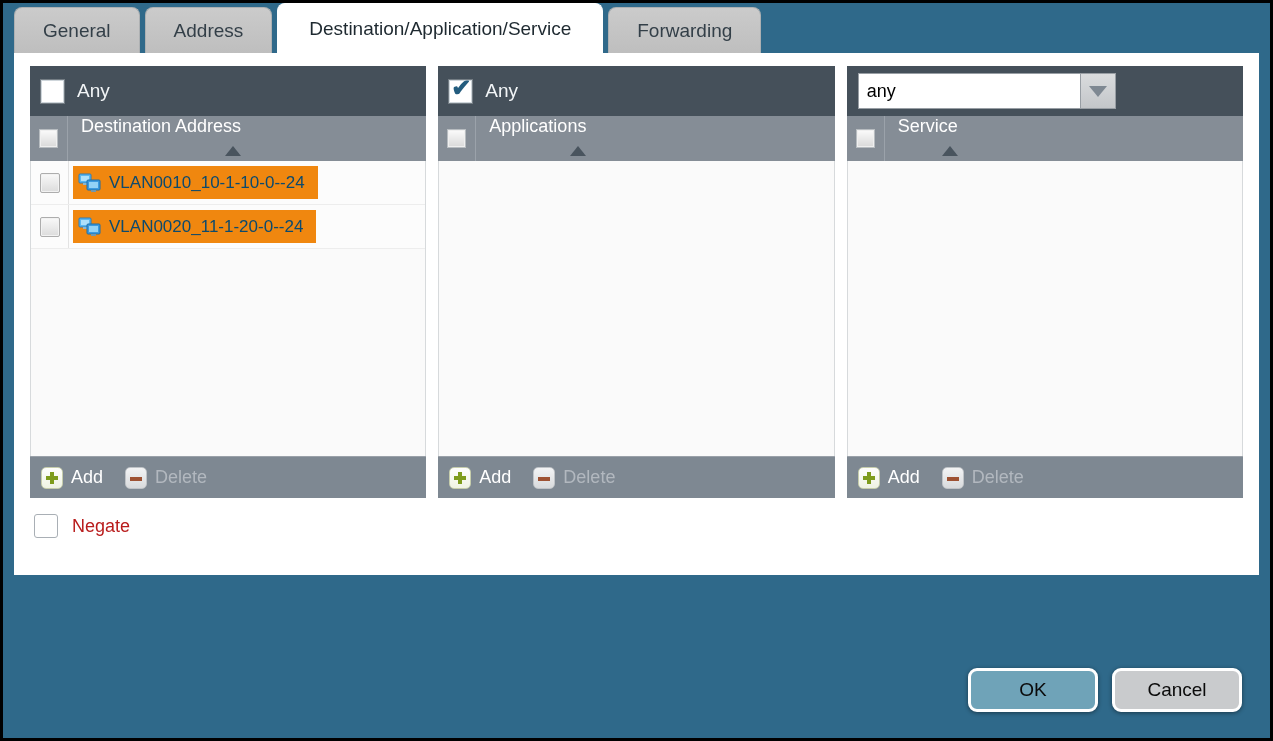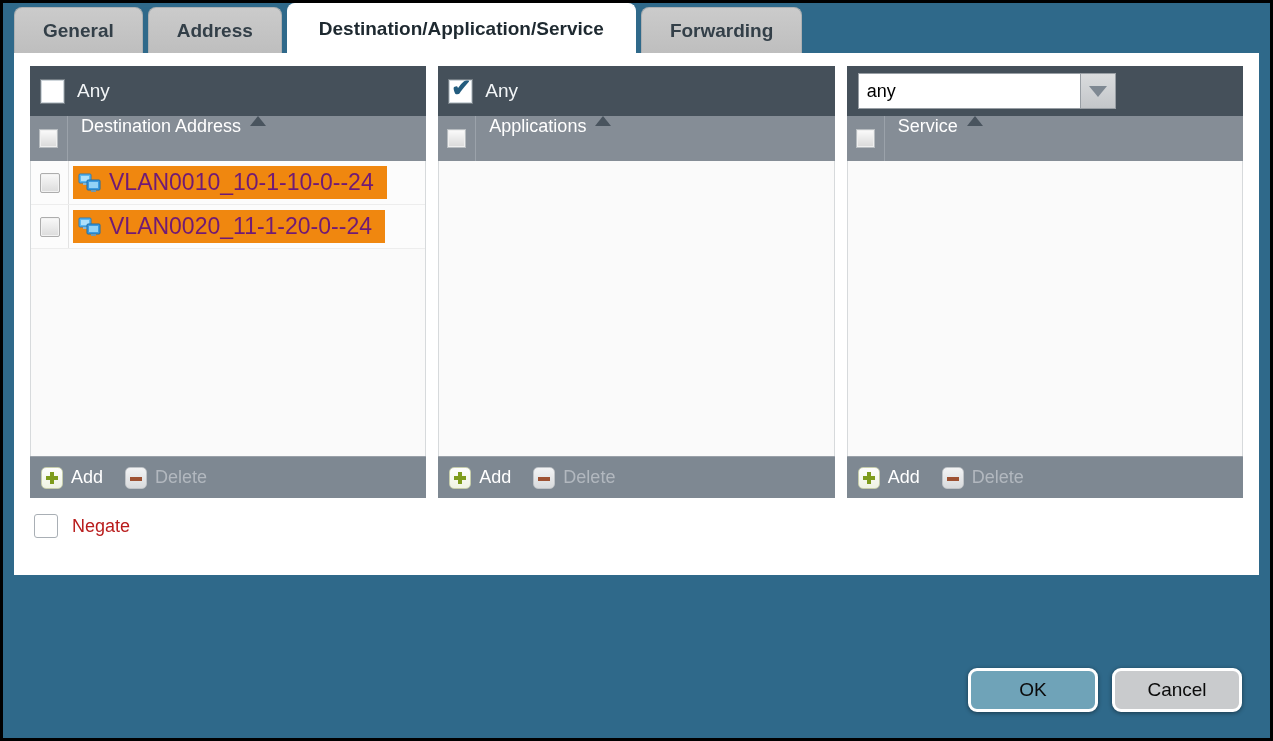--- a/index.html
+++ b/index.html
@@ -7,47 +7,47 @@
   body { background:#000; font-family:"Liberation Sans", sans-serif; position:relative; overflow:hidden; }
 
   .dialog { position:absolute; left:3px; top:3px; width:1267px; height:735px; background:#2F698A; }
 
   
   .titlebar { height:64px; display:flex; align-items:center; padding-left:19px; position:relative; }
   .titlebar h1 { font-size:21px; font-weight:400; color:#E3EDF3; letter-spacing:.2px; }
   .help-icon { position:absolute; right:17px; top:15px; width:28px; height:28px; cursor:pointer; }
 
   
-  .tabs { display:flex; align-items:flex-end; padding-left:11px; height:50px; gap:5px;font-weight:bold; }
+  .tabs { display:flex; align-items:flex-end; padding-left:11px; height:50px; gap:5px; }
   .tab { height:46px; display:flex; align-items:center; padding:0 28px; background:linear-gradient(#CBCBCB,#BEBEBE);
          border:1px solid #ADB0B2; border-bottom:none; border-radius:8px 8px 0 0;
          font-size:19px; color:#333F48; cursor:pointer; white-space:nowrap; }
   .tab.active { height:50px; background:#FFFFFF; border-color:#FFFFFF; color:#1E2930; padding:0 31px; }
 
   
   .panel { margin:0 11px; width:1245px; height:522px; background:#FFFFFF; padding:13px 16px 0 16px; }
 
   .columns { display:flex; gap:12px; height:432px; }
   .column { flex:1; display:flex; flex-direction:column; min-width:0; }
 
   .col-header { height:50px; background:#45505A; display:flex; align-items:center; padding:0 11px; gap:13px; flex:none; }
   .col-header .any-label { color:#F2F5F7; font-size:19px; }
 
   .col-subheader { height:45px; background:#858D96; display:flex; align-items:stretch; flex:none; }
   .subheader-checkcell { width:38px; display:flex; align-items:center; justify-content:center; border-right:1px solid #9BA2AA; flex:none; }
-  .subheader-labelwrap { display:flex; align-items:flex-start; gap:9px; padding-left:13px; }
+  .subheader-labelwrap { display:flex; align-items:flex-end; gap:9px; padding-left:13px;flex-direction:column; }
   .subheader-label { color:#FFFFFF; font-size:18px; }
 
   .sort-asc-icon { width:0; height:0; border-left:8px solid transparent; border-right:8px solid transparent; border-bottom:10px solid #49545E; display:inline-block; }
 
   .col-list { flex:1; background:#FAFAFA; border-left:1px solid #D7DADC; border-right:1px solid #D7DADC; overflow:hidden; }
   .list-row { height:44px; display:flex; align-items:center; border-bottom:1px solid #EDEDED; background:#FCFCFC; }
   .row-checkcell { width:38px; align-self:stretch; display:flex; align-items:center; justify-content:center; border-right:1px solid #E3E3E3; flex:none; }
   .row-item { margin-left:4px; background:#F0870F; height:33px; display:inline-flex; align-items:center; padding:0 13px 0 5px; gap:7px; cursor:pointer; }
-  .row-item .row-label { color:#701a75; font-size:23px; white-space:nowrap; }
+  .row-item .row-label { color:#0c4a6e; font-size:17px; white-space:nowrap; }
 
   .col-footer { height:42px; background:#7E8892; display:flex; align-items:center; padding:0 11px; gap:22px; flex:none; border-top:1px solid #9AA1A9; }
   .footer-btn { display:flex; align-items:center; gap:8px; background:none; border:none; cursor:pointer; font-family:inherit;text-align:right; }
   .footer-btn .btn-text { font-size:18px; color:#FFFFFF; }
   .footer-btn.disabled .btn-text { color:#B2B8BF; }
 
   .icon-plus { width:22px; height:22px; border-radius:5px; background:linear-gradient(#FEFEFC,#EFF3E3); border:1px solid #C6CDAC; position:relative; flex:none; }
   .icon-plus::before { content:""; position:absolute; left:4px; top:8px; width:12px; height:4px; background:#7E9C1C; }
   .icon-plus::after  { content:""; position:absolute; left:8px; top:4px; width:4px; height:12px; background:#7E9C1C; }
   .icon-minus { width:22px; height:22px; border-radius:5px; background:linear-gradient(#F3F4F5,#D8DADC); border:1px solid #BFC3C7; position:relative; flex:none; }

